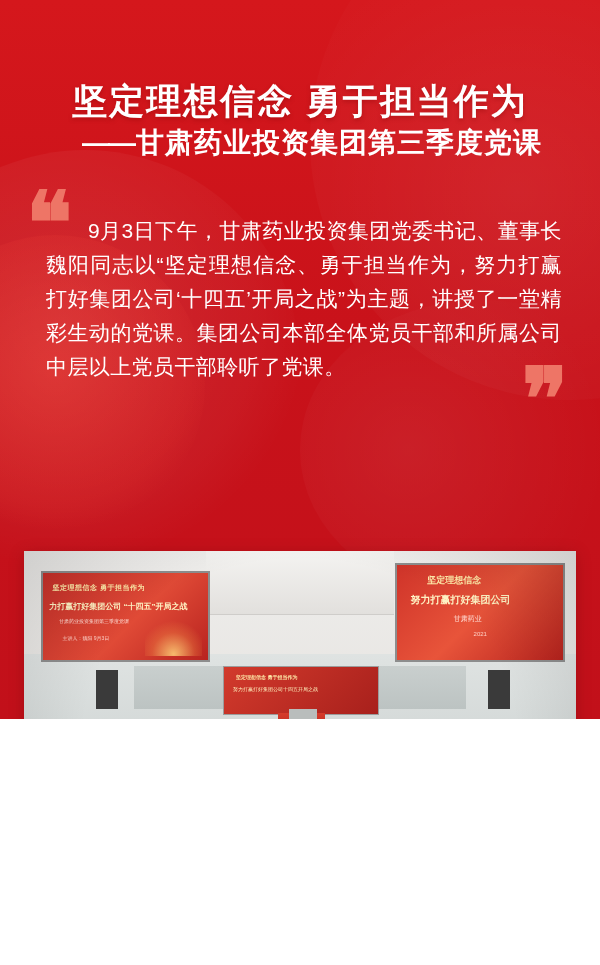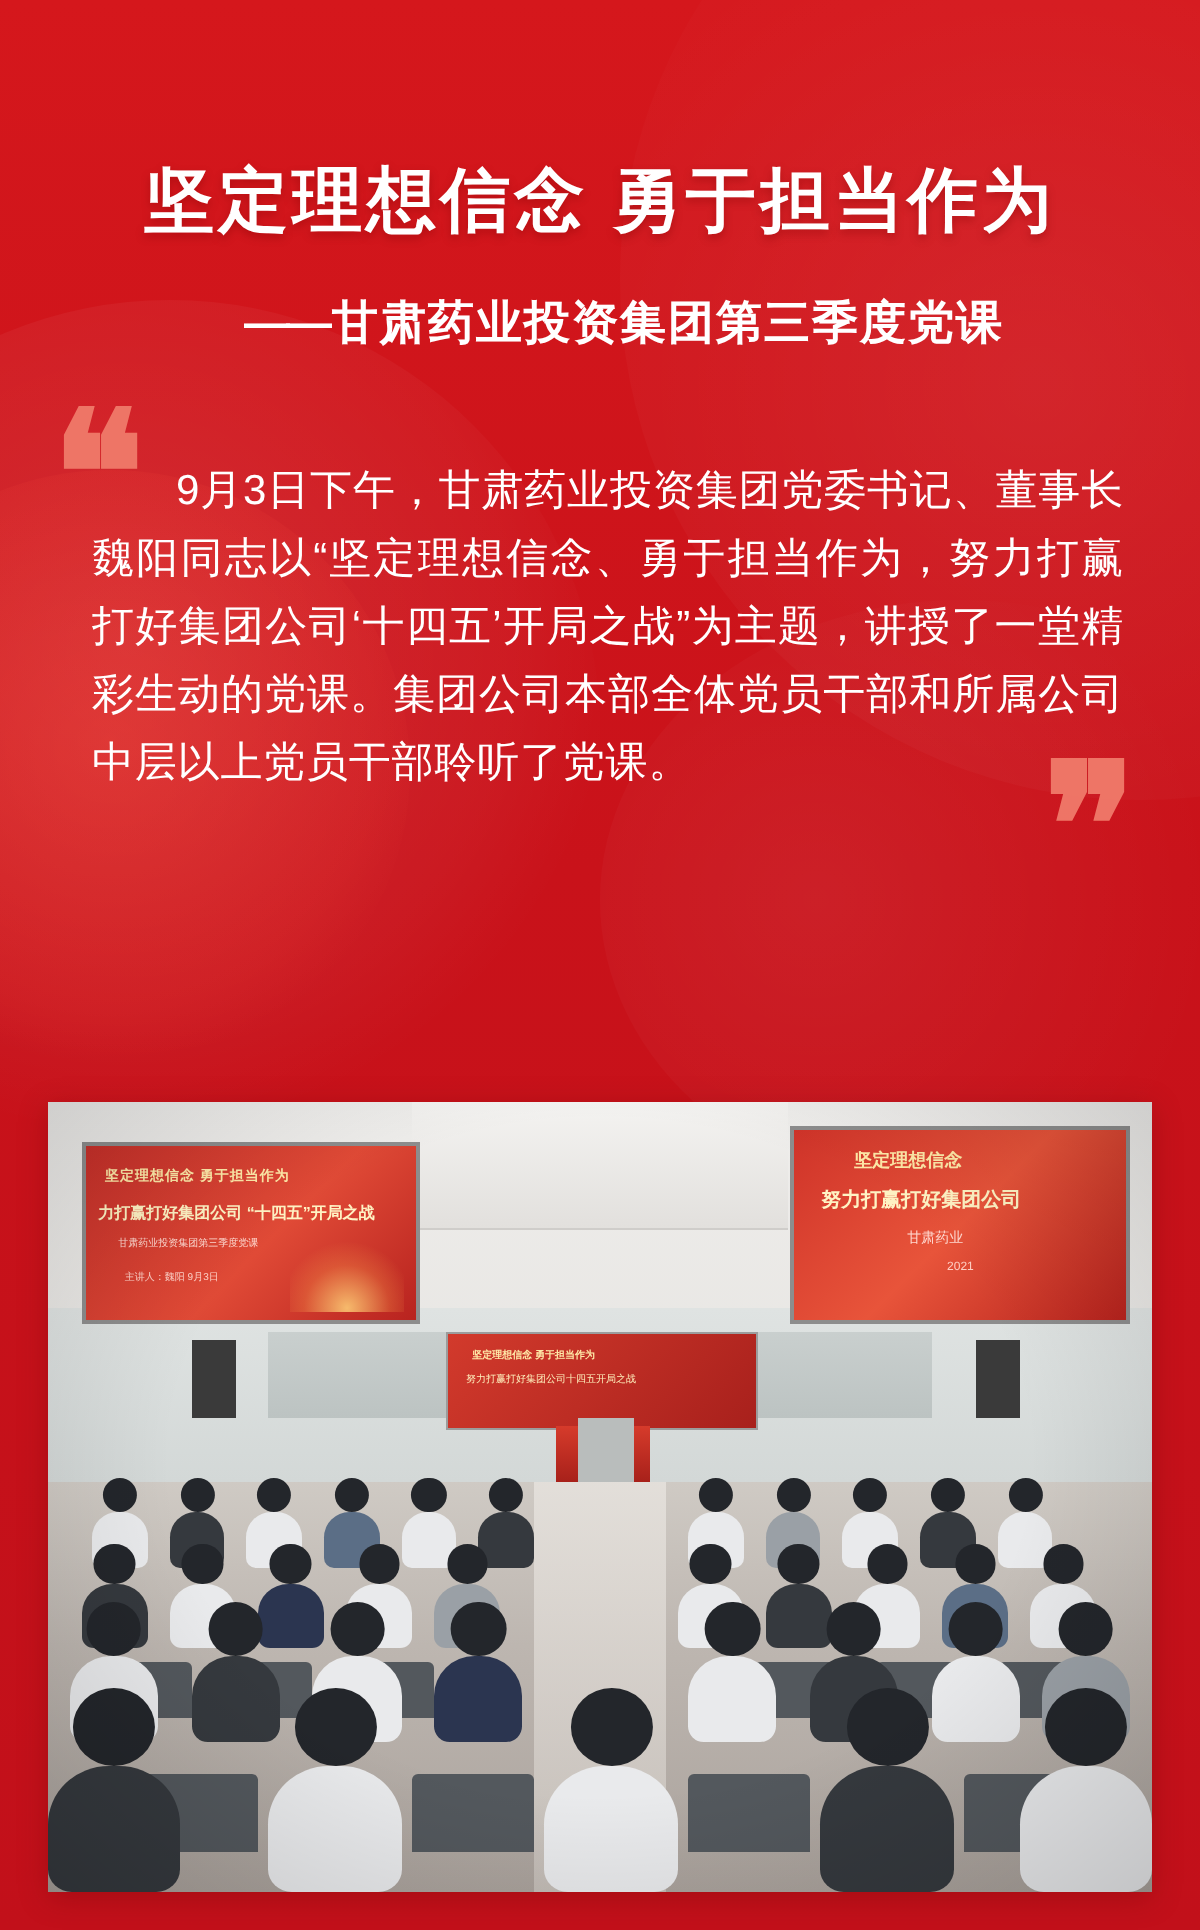--- a/index.html
+++ b/index.html
@@ -6,21 +6,21 @@
     margin: 0;
     padding: 0;
     background: #ffffff;
   }
   body {
     font-family: "Liberation Sans", sans-serif;
   }
   .page {
     position: relative;
     width: 600px;
-    height: 965px;
+    height: 719px;
     overflow: hidden;
     background: linear-gradient(180deg, #d5171c 0%, #c9121a 45%, #c2101a 100%);
   }
   
   .deco-circle {
     position: absolute;
     border-radius: 50%;
     pointer-events: none;
   }
   .deco-c1 {
@@ -67,23 +67,22 @@
   .title-sub {
     margin-top: 16px;
     color: #ffe9b0;
     font-size: 27px;
     font-weight: bold;
     letter-spacing: 1px;
     line-height: 1.35;
     text-shadow: 0 2px 4px rgba(120,0,0,0.35);
   }
   .title-third {
-    margin-top: 22px;
     color: #ffffff;
-    font-size: 23px;
+    font-size: 28px;
     font-weight: bold;
     letter-spacing: 1px;
     padding-left: 24px;
   }
   .title-third .dash {
     letter-spacing: -2px;
     margin-right: 2px;
   }
 
   

